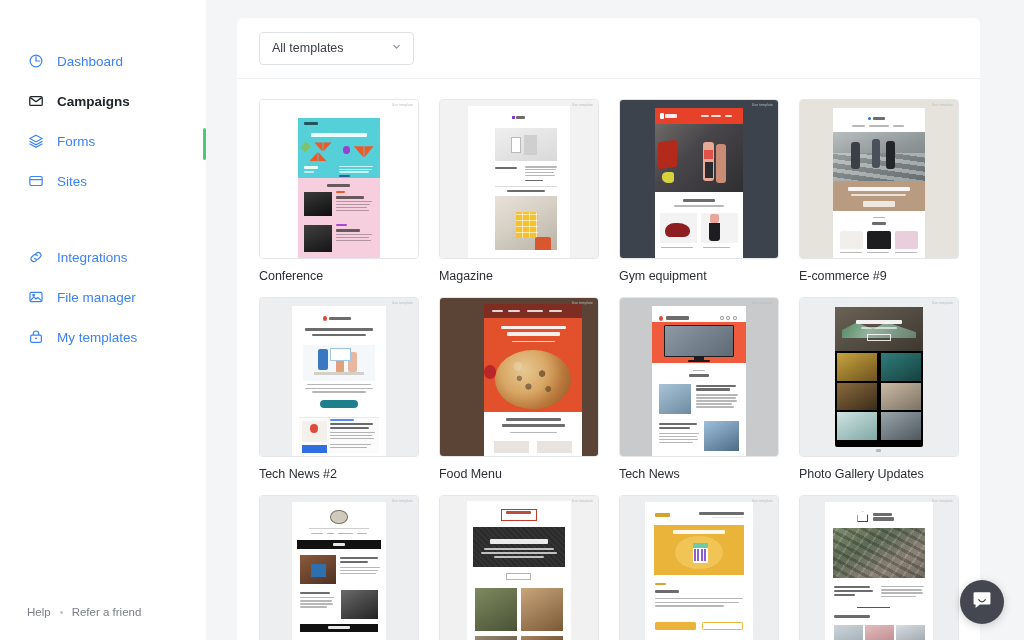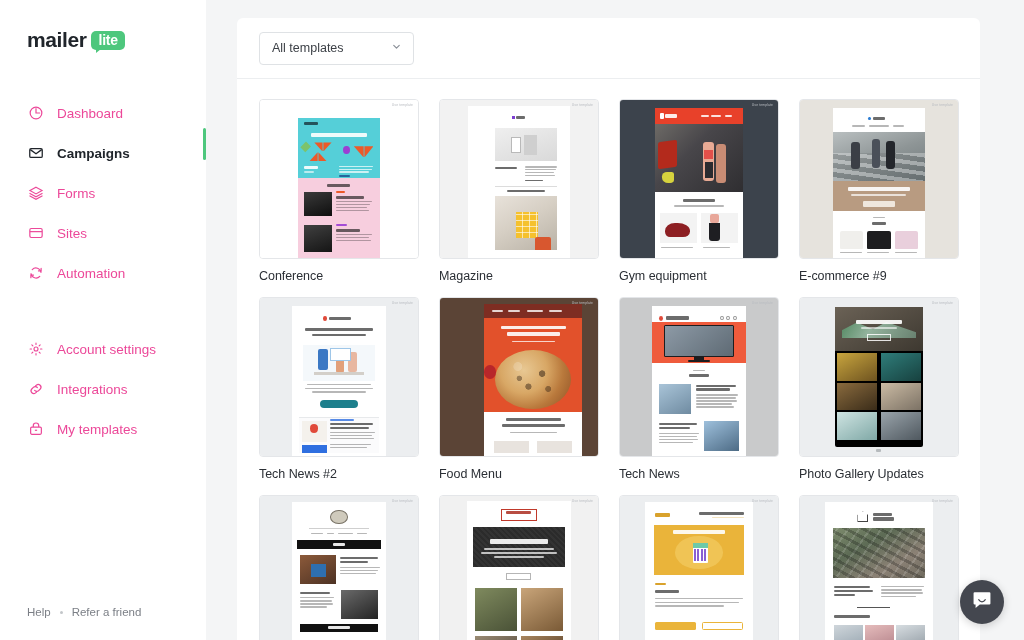--- a/index.html
+++ b/index.html
@@ -34,21 +34,21 @@
   .logo-lite-badge::after{
     content:""; position:absolute; left:5px; bottom:-3px;
     width:0;height:0;border-left:5px solid #4ec77d;border-bottom:4px solid transparent;
   }
 
   .nav { margin-top: 41px; }
   .nav-group + .nav-group { margin-top: 36px; }
   .nav-item {
     display: flex; align-items: center; gap: 13px;
     height: 40px; padding-left: 27px;
-    color: #ec4899; font-size: 13.5px; cursor: pointer;
+    color: #3b82f6; font-size: 13.5px; cursor: pointer;
     position: relative;
   }
   .nav-item.active { color: #20252b; font-weight: bold; }
   .nav-item .ico { width: 17px; height: 17px; display:flex; align-items:center; justify-content:center; flex:0 0 17px;}
   .nav-item .ico svg { display:block; }
   .active-bar {
     position: absolute; left: 203px; top: 128px;
     width: 3px; height: 32px; background: #4ec77d; border-radius: 2px;
   }
 
@@ -202,24 +202,20 @@
     cursor: pointer; box-shadow: 0 2px 8px rgba(0,0,0,.18);
   }
 </style>
 </head>
 <body>
 
 <div id="app">
 
   <aside id="sidebar" data-name="sidebar">
 
-    <div class="logo-wrap" data-name="app-logo">
-      <span class="logo-mailer" data-name="logo-text-mailer">mailer</span>
-      <span class="logo-lite-badge" data-name="logo-badge-lite">lite</span>
-    </div>
 
     <nav class="nav" data-name="sidebar-nav">
       <div class="nav-group" data-name="sidebar-primary-group">
 
         <div class="nav-item" data-name="sidebar-item-dashboard">
           <span class="ico" data-name="dashboard-clock-icon">
             <svg width="16" height="16" viewBox="0 0 20 20" fill="none" stroke="currentColor" stroke-width="1.5">
               <circle cx="10" cy="10" r="7.3"></circle>
                 <path d="M10 4.6V10h4.6" stroke-linecap="round"></path>
             </svg>
@@ -252,55 +248,45 @@
         <div class="nav-item" data-name="sidebar-item-sites">
           <span class="ico" data-name="browser-icon">
             <svg width="16" height="16" viewBox="0 0 20 20" fill="none" stroke="currentColor" stroke-width="1.5">
               <rect x="2.3" y="4.4" width="15.4" height="11.2" rx="1.7"></rect>
                 <path d="M2.3 8.3h15.4"></path>
             </svg>
           </span>
           <span data-name="sidebar-item-label">Sites</span>
         </div>
 
-        <div class="nav-item" data-name="sidebar-item-automation">
-          <span class="ico" data-name="refresh-icon">
-            <svg width="16" height="16" viewBox="0 0 20 20" fill="none" stroke="currentColor" stroke-width="1.5" stroke-linecap="round">
-              <path d="M16.3 9.1a6.4 6.4 0 0 0-11-3.3"></path>
-                <path d="M3.7 10.9a6.4 6.4 0 0 0 11 3.3"></path>
-              <path d="M16.4 4.1v3.3h-3.3"></path>
-                <path d="M3.6 15.9v-3.3h3.3"></path>
-            </svg>
-          </span>
-          <span data-name="sidebar-item-label">Automation</span>
-        </div>
       </div>
 
       <div class="nav-group" data-name="sidebar-secondary-group">
 
-        <div class="nav-item" data-name="sidebar-item-account-settings">
-          <span class="ico" data-name="gear-icon">
-            <svg width="16" height="16" viewBox="0 0 20 20" fill="none" stroke="currentColor" stroke-width="1.4">
-              <circle cx="10" cy="10" r="2.5"></circle>
-              <path d="M10 2.6v1.8M10 15.6v1.8M17.4 10h-1.8M4.4 10H2.6M15.2 4.8l-1.3 1.3M6.1 13.9l-1.3 1.3M15.2 15.2l-1.3-1.3M6.1 6.1 4.8 4.8" stroke-linecap="round"></path>
-            </svg>
-          </span>
-          <span data-name="sidebar-item-label">Account settings</span>
-        </div>
 
         <div class="nav-item" data-name="sidebar-item-integrations">
           <span class="ico" data-name="link-icon">
             <svg width="16" height="16" viewBox="0 0 20 20" fill="none" stroke="currentColor" stroke-width="1.5" stroke-linecap="round">
               <path d="M8.3 11.7a3.4 3.4 0 0 0 5 .3l2-2a3.4 3.4 0 0 0-4.8-4.8l-1.1 1.1"></path>
               <path d="M11.7 8.3a3.4 3.4 0 0 0-5-.3l-2 2a3.4 3.4 0 0 0 4.8 4.8l1.1-1.1"></path>
             </svg>
           </span>
           <span data-name="sidebar-item-label">Integrations</span>
         </div>
 
+        <div class="nav-item" data-name="sidebar-item-file-manager">
+          <span class="ico" data-name="image-icon">
+            <svg width="16" height="16" viewBox="0 0 20 20" fill="none" stroke="currentColor" stroke-width="1.5">
+              <rect x="2.5" y="4.2" width="15" height="11.6" rx="1.6"></rect>
+              <path d="m3.6 14 3.8-4.1 2.6 2.6 2.2-2.1 4.2 3.8" stroke-linecap="round" stroke-linejoin="round"></path>
+              <circle cx="7" cy="7.8" r="1"></circle>
+            </svg>
+          </span>
+          <span data-name="sidebar-item-label">File manager</span>
+        </div>
 
         <div class="nav-item" data-name="sidebar-item-my-templates">
           <span class="ico" data-name="archive-icon">
             <svg width="16" height="16" viewBox="0 0 20 20" fill="none" stroke="currentColor" stroke-width="1.5">
               <rect x="3.3" y="7.6" width="13.4" height="9" rx="1.5"></rect>
               <path d="M6.6 7.6V5.9a3.4 3.4 0 0 1 6.8 0v1.7"></path>
                 <path d="M8.6 11.6h2.8"></path>
             </svg>
           </span>
           <span data-name="sidebar-item-label">My templates</span>

